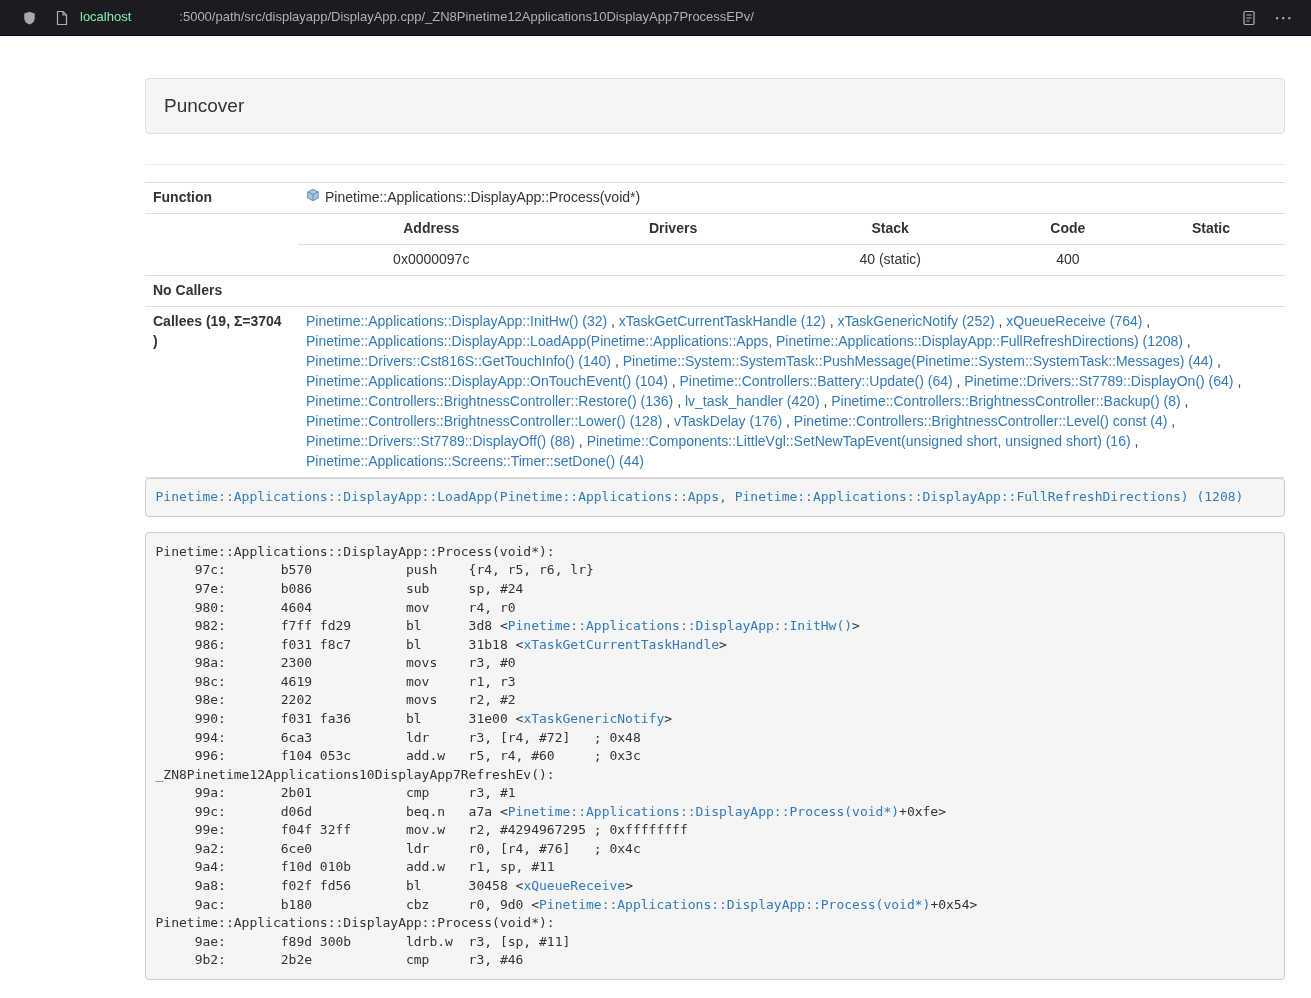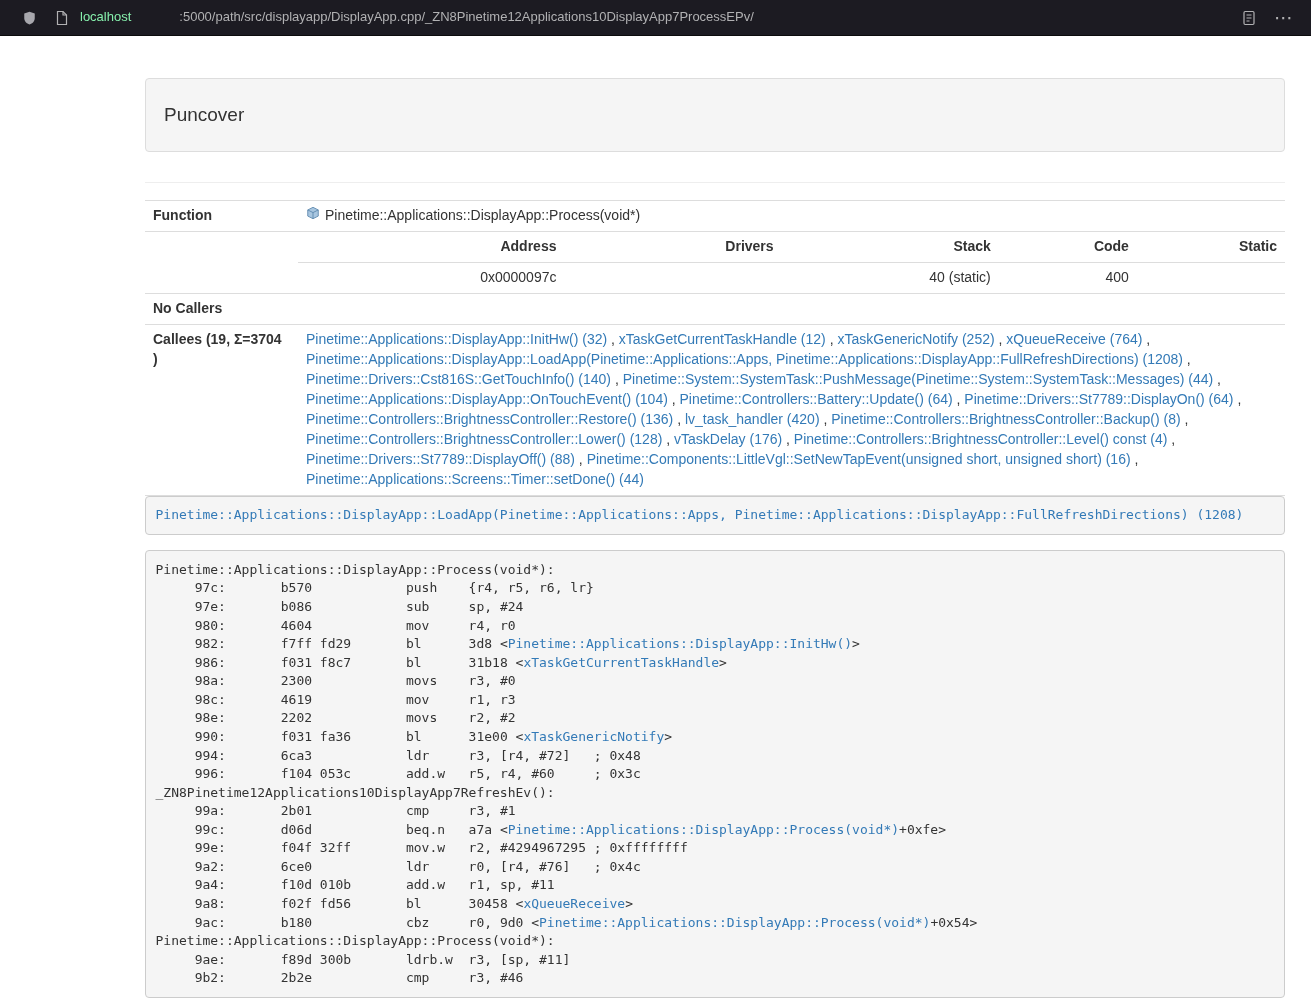--- a/index.html
+++ b/index.html
@@ -25,37 +25,37 @@
   .url-path { color: #b1b1b3; padding-left: 48px; }
   .nav-right { margin-left: auto; display: flex; align-items: center; gap: 18px; padding-right: 4px; }
   .meatball { color: #b1b1b3; font-size: 19px; line-height: 1; cursor: pointer;
               font-family: "DejaVu Sans", sans-serif; }
 
   
   .container { width: 1140px; margin: 42px 0 0 145px; }
 
   .panel {
     background: #f5f5f5; border: 1px solid #ddd; border-radius: 4px;
-    padding: 24px 18px; font-size: 19px; line-height: 24px; color: #333;
+    padding: 15px 18px; font-size: 19px; line-height: 24px; color: #333;
   }
 
   hr.divider { border: 0; border-top: 1px solid #eee; margin: 30px 0 17px; }
 
   .breadcrumb { margin-bottom: 12px; }
 
   table.main-table { width: 100%; border-collapse: collapse; border-bottom: 1px solid #ddd; }
   table.main-table > tbody > tr > th,
   table.main-table > tbody > tr > td {
     border-top: 1px solid #ddd; padding: 5px 8px; text-align: left; vertical-align: top;
   }
   table.main-table > tbody > tr > th { font-weight: bold; width: 153px; }
   td.cell-flush { padding: 0 !important; }
 
   table.inner-table { width: 100%; border-collapse: collapse; }
-  table.inner-table th, table.inner-table td { padding: 5px 8px; text-align: right; vertical-align: top; }
+  table.inner-table th, table.inner-table td { padding: 5px 8px; text-align: center; vertical-align: top; }
   table.inner-table thead th { font-weight: bold; border-bottom: 1px solid #ddd; }
   .col-address { width: 27%; } .col-remarks { width: 22%; } .col-stack { width: 22%; }
   .col-code { width: 14%; } .col-static { width: 15%; }
 
   .func-cell { display: flex; align-items: center; gap: 5px; }
 
   pre.box {
     background: #f5f5f5; border: 1px solid #ccc; border-radius: 4px;
     padding: 9.5px; margin-bottom: 15px;
     font-family: "DejaVu Sans Mono", monospace; font-size: 13px; line-height: 1.42857;

